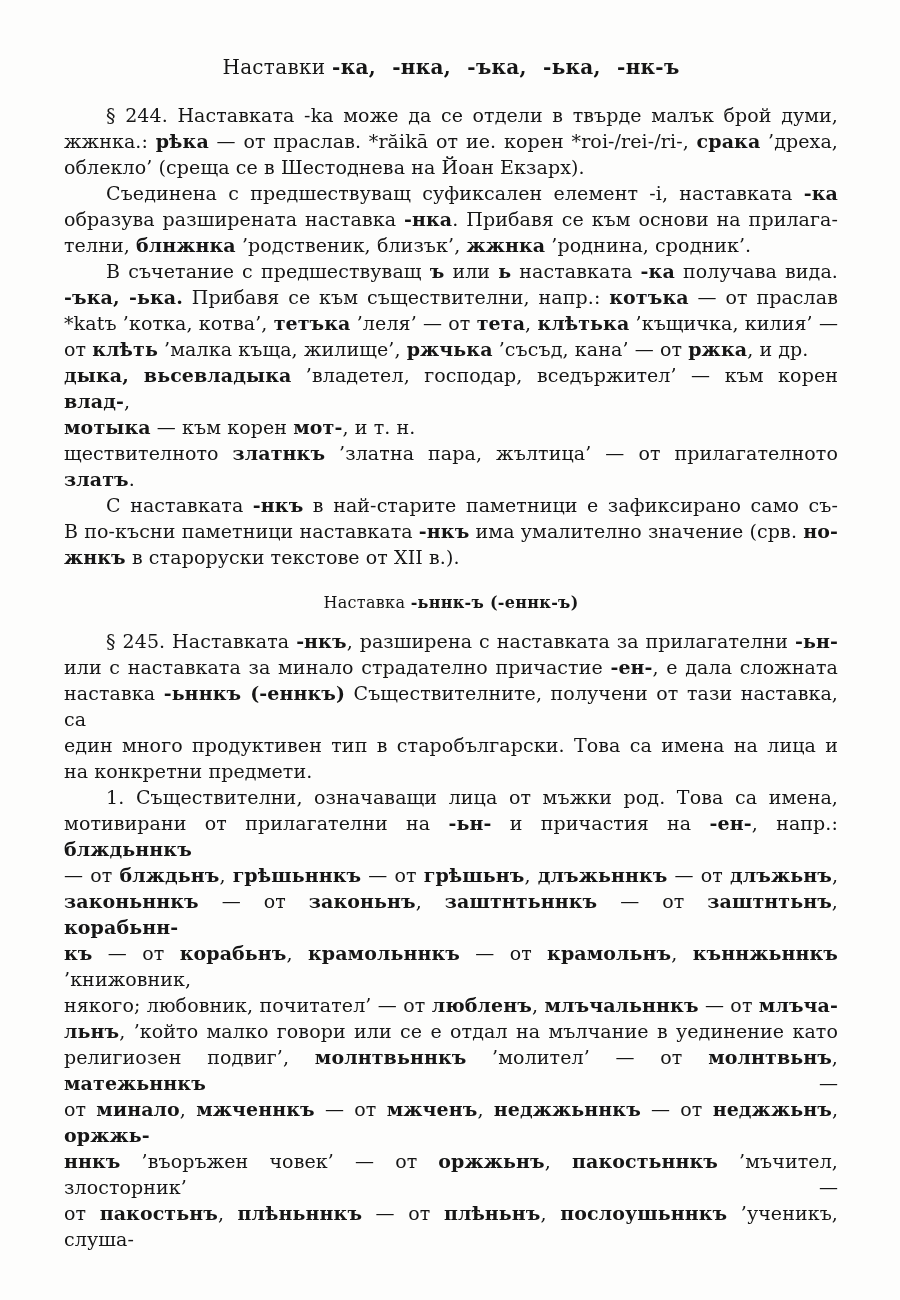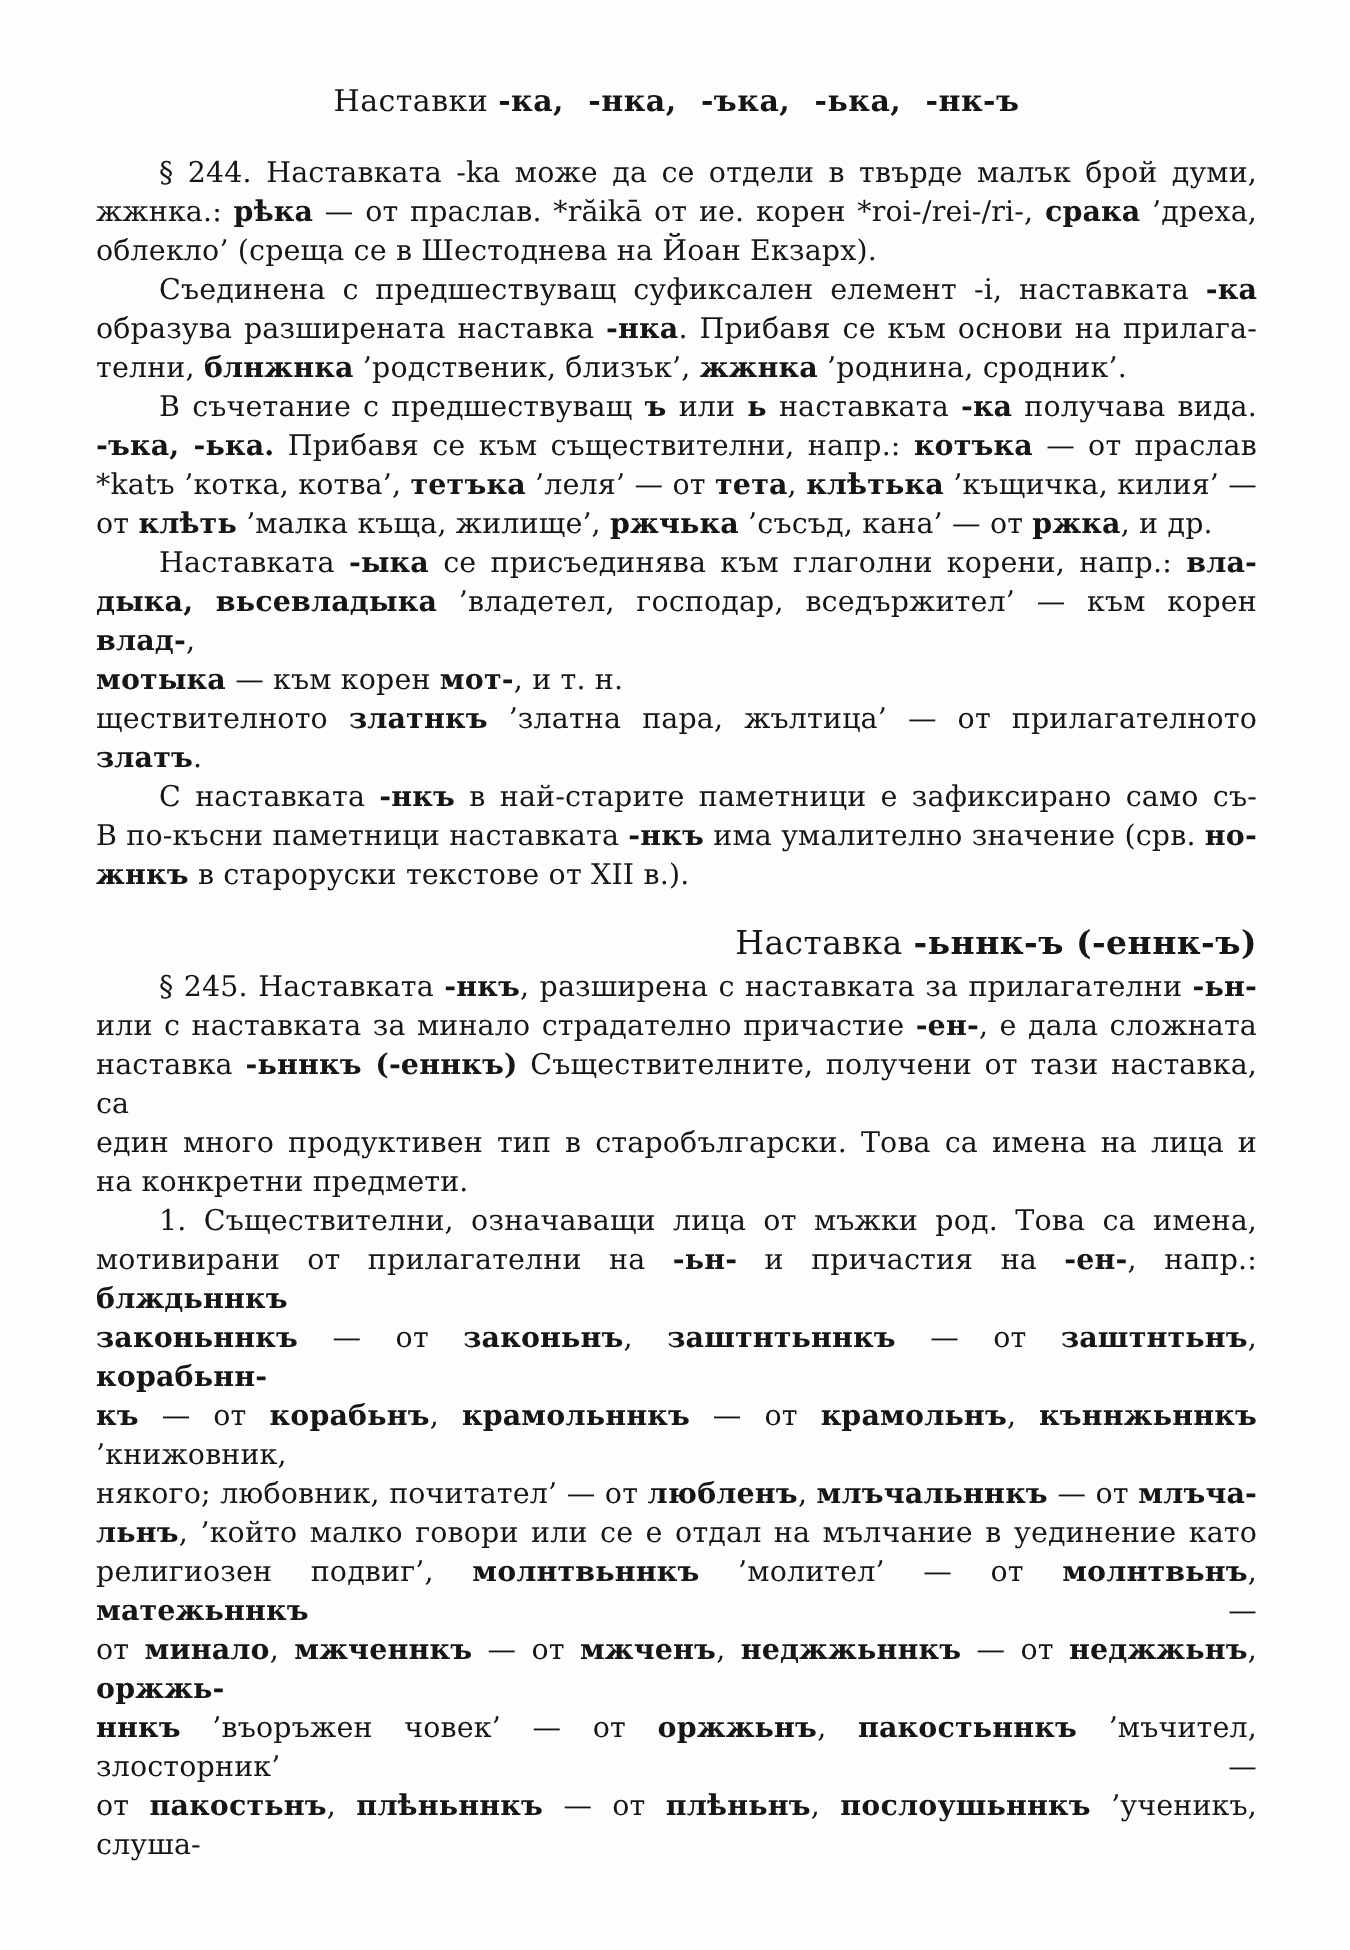--- a/index.html
+++ b/index.html
@@ -23,25 +23,25 @@
   .title {
     font-size: 20px;
     font-weight: bold;
     text-align: center;
     line-height: 26px;
     margin: 0 0 22px 0;
     letter-spacing: 0.3px;
   }
   .title .r-o { word-spacing: 9px; }
   .h2 {
-    font-size: 22px;
+    font-size: 16px;
     font-weight: bold;
-    text-align: right;
+    text-align: center;
     line-height: 26px;
-    margin: 20px 0 2px 0;
+    margin: 20px 0 12px 0;
     letter-spacing: 0.3px;
   }
   .para { margin: 0; }
   .line {
     font-size: 19px;
     line-height: 26px;
     text-align: justify;
     text-align-last: justify;
     letter-spacing: 0.1px;
   }
@@ -70,21 +70,20 @@
         <div class="line"><span class="r-n">образува разширената наставка </span><span class="r-o">-нка</span><span class="r-n">. Прибавя се към основи на прилага-</span></div>
         <div class="line last"><span class="r-n">телни, </span><span class="r-o">блнжнка</span><span class="r-n"> ’родственик, близък’, </span><span class="r-o">жжнка</span><span class="r-n"> ’роднина, сродник’.</span></div>
       </div>
       <div class="para">
         <div class="line first"><span class="r-n">В съчетание с предшествуващ </span><span class="r-o">ъ</span><span class="r-n"> или </span><span class="r-o">ь</span><span class="r-n"> наставката </span><span class="r-o">-ка</span><span class="r-n"> получава вида.</span></div>
         <div class="line"><span class="r-o">-ъка, -ька.</span><span class="r-n"> Прибавя се към съществителни, напр.: </span><span class="r-o">котъка</span><span class="r-n"> — от праслав</span></div>
         <div class="line"><span class="r-i">*katъ</span><span class="r-n"> ’котка, котва’, </span><span class="r-o">тетъка</span><span class="r-n"> ’леля’ — от </span><span class="r-o">тета</span><span class="r-n">, </span><span class="r-o">клѣтька</span><span class="r-n"> ’къщичка, килия’ —</span></div>
         <div class="line last"><span class="r-n">от </span><span class="r-o">клѣть</span><span class="r-n"> ’малка къща, жилище’, </span><span class="r-o">ржчька</span><span class="r-n"> ’съсъд, кана’ — от </span><span class="r-o">ржка</span><span class="r-n">, и др.</span></div>
       </div>
       <div class="para">
-        <div class="line first"><span class="r-n">Наставката </span><span class="r-o">-ыка</span><span class="r-n"> се присъединява към глаголни корени, напр.: </span><span class="r-o">вла-</span></div>
         <div class="line"><span class="r-o">дыка, вьсевладыка</span><span class="r-n"> ’владетел, господар, вседържител’ — към корен </span><span class="r-o">влад-</span><span class="r-n">,</span></div>
         <div class="line last"><span class="r-o">мотыка</span><span class="r-n"> — към корен </span><span class="r-o">мот-</span><span class="r-n">, и т. н.</span></div>
       </div>
       <div class="para">
         <div class="line"><span class="r-n">ществителното </span><span class="r-o">златнкъ</span><span class="r-n"> ’златна пара, жълтица’ — от прилагателното </span><span class="r-o">златъ</span><span class="r-n">.</span></div>
         <div class="line first"><span class="r-n">С наставката </span><span class="r-o">-нкъ</span><span class="r-n"> в най-старите паметници е зафиксирано само съ-</span></div>
         <div class="line"><span class="r-n">В по-късни паметници наставката </span><span class="r-o">-нкъ</span><span class="r-n"> има умалително значение (срв. </span><span class="r-o">но-</span></div>
         <div class="line last"><span class="r-o">жнкъ</span><span class="r-n"> в староруски текстове от XII в.).</span></div>
       </div>
     </div>
@@ -93,20 +92,21 @@
       <div class="para">
         <div class="line first"><span class="r-n">§ 245. Наставката </span><span class="r-o">-нкъ</span><span class="r-n">, разширена с наставката за прилагателни </span><span class="r-o">-ьн-</span></div>
         <div class="line"><span class="r-n">или с наставката за минало страдателно причастие </span><span class="r-o">-ен-</span><span class="r-n">, е дала сложната</span></div>
         <div class="line"><span class="r-n">наставка </span><span class="r-o">-ьннкъ (-еннкъ)</span><span class="r-n"> Съществителните, получени от тази наставка, са</span></div>
         <div class="line"><span class="r-n">един много продуктивен тип в старобългарски. Това са имена на лица и</span></div>
         <div class="line last"><span class="r-n">на конкретни предмети.</span></div>
       </div>
       <div class="para">
         <div class="line first"><span class="r-n">1. Съществителни, означаващи лица от мъжки род. Това са имена,</span></div>
         <div class="line"><span class="r-n">мотивирани от прилагателни на </span><span class="r-o">-ьн-</span><span class="r-n"> и причастия на </span><span class="r-o">-ен-</span><span class="r-n">, напр.: </span><span class="r-o">блждьннкъ</span></div>
+        <div class="line"><span class="r-n">— от </span><span class="r-o">блждьнъ</span><span class="r-n">, </span><span class="r-o">грѣшьннкъ</span><span class="r-n"> — от </span><span class="r-o">грѣшьнъ</span><span class="r-n">, </span><span class="r-o">длъжьннкъ</span><span class="r-n"> — от </span><span class="r-o">длъжьнъ</span><span class="r-n">,</span></div>
         <div class="line"><span class="r-o">законьннкъ</span><span class="r-n"> — от </span><span class="r-o">законьнъ</span><span class="r-n">, </span><span class="r-o">заштнтьннкъ</span><span class="r-n"> — от </span><span class="r-o">заштнтьнъ</span><span class="r-n">, </span><span class="r-o">корабьнн-</span></div>
         <div class="line"><span class="r-o">къ</span><span class="r-n"> — от </span><span class="r-o">корабьнъ</span><span class="r-n">, </span><span class="r-o">крамольннкъ</span><span class="r-n"> — от </span><span class="r-o">крамольнъ</span><span class="r-n">, </span><span class="r-o">къннжьннкъ</span><span class="r-n"> ’книжовник,</span></div>
         <div class="line"><span class="r-n">някого; любовник, почитател’ — от </span><span class="r-o">любленъ</span><span class="r-n">, </span><span class="r-o">млъчальннкъ</span><span class="r-n"> — от </span><span class="r-o">млъча-</span></div>
         <div class="line"><span class="r-o">льнъ</span><span class="r-n">, ’който малко говори или се е отдал на мълчание в уединение като</span></div>
         <div class="line"><span class="r-n">религиозен подвиг’, </span><span class="r-o">молнтвьннкъ</span><span class="r-n"> ’молител’ — от </span><span class="r-o">молнтвьнъ</span><span class="r-n">, </span><span class="r-o">матежьннкъ</span><span class="r-n"> —</span></div>
         <div class="line"><span class="r-n">от </span><span class="r-o">минало</span><span class="r-n">, </span><span class="r-o">мжченнкъ</span><span class="r-n"> — от </span><span class="r-o">мжченъ</span><span class="r-n">, </span><span class="r-o">неджжьннкъ</span><span class="r-n"> — от </span><span class="r-o">неджжьнъ</span><span class="r-n">, </span><span class="r-o">оржжь-</span></div>
         <div class="line"><span class="r-o">ннкъ</span><span class="r-n"> ’въоръжен човек’ — от </span><span class="r-o">оржжьнъ</span><span class="r-n">, </span><span class="r-o">пакостьннкъ</span><span class="r-n"> ’мъчител, злосторник’ —</span></div>
         <div class="line"><span class="r-n">от </span><span class="r-o">пакостьнъ</span><span class="r-n">, </span><span class="r-o">плѣньннкъ</span><span class="r-n"> — от </span><span class="r-o">плѣньнъ</span><span class="r-n">, </span><span class="r-o">послоушьннкъ</span><span class="r-n"> ’ученикъ, слуша-</span></div>
       </div>
     </div>

